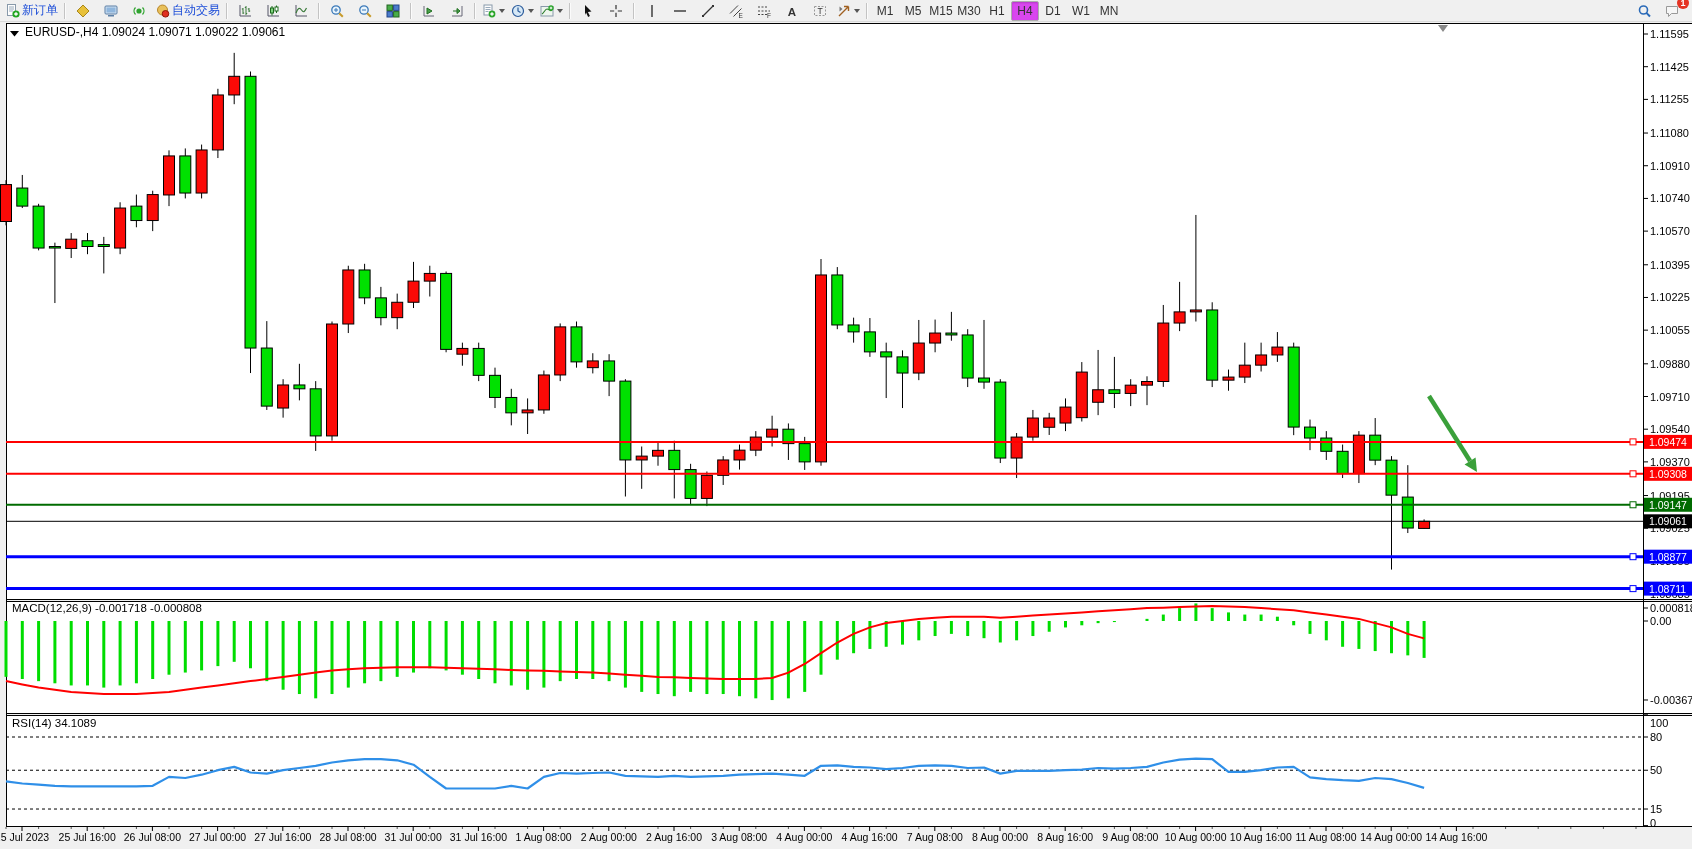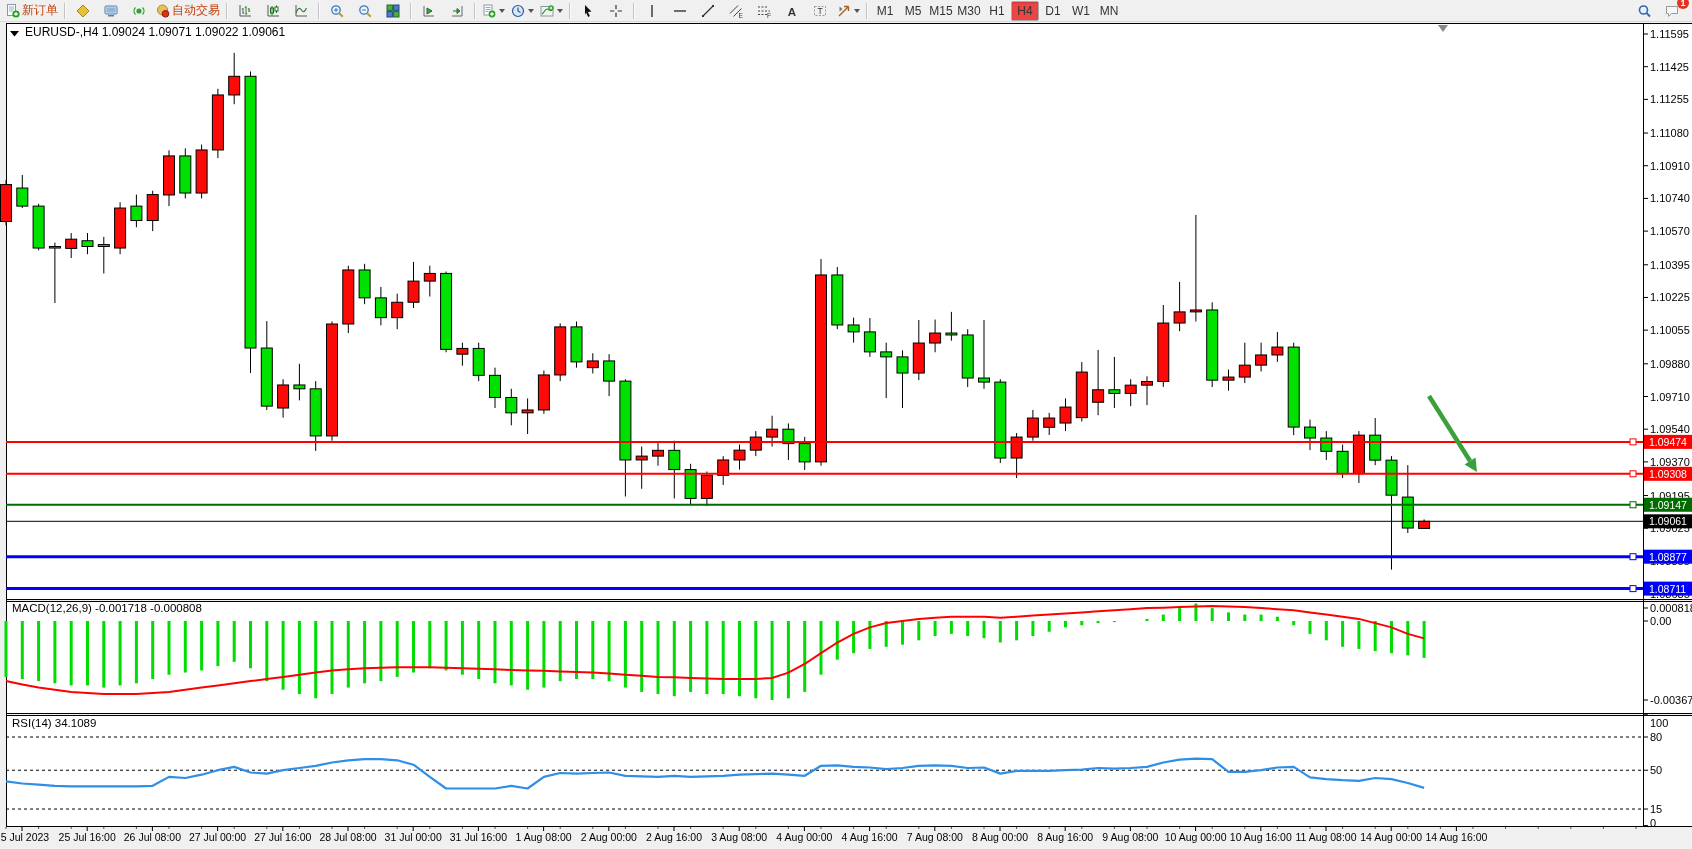--- a/index.html
+++ b/index.html
@@ -3,25 +3,25 @@
 <meta charset="utf-8">
 <style>
   html,body{margin:0;padding:0;background:#e8e8e8;font-family:"Liberation Sans",sans-serif;}
   .app{position:relative;width:1692px;height:849px;background:#f0f0f0;overflow:hidden;}
   
   .toolbar{position:absolute;left:0;top:0;width:1692px;height:22px;background:#f0f0f0;
            border-bottom:1px solid #d9d9d9;display:flex;align-items:center;padding-left:3px;box-sizing:border-box;z-index:5;}
   .tb-sep{width:1px;height:16px;background:#c3c3c3;border-right:1px solid #fbfbfb;margin:0 3px;flex:0 0 auto;}
   .tbtn{height:20px;min-width:22px;display:flex;align-items:center;justify-content:center;gap:2px;
         border:1px solid transparent;border-radius:2px;padding:0 2px;flex:0 0 auto;cursor:default;}
-  .tbtn .lbl{font-size:12px;color:#c2410c;white-space:nowrap;}
+  .tbtn .lbl{font-size:12px;color:#1d4ed8;white-space:nowrap;}
   .caret{width:0;height:0;border-left:3px solid transparent;border-right:3px solid transparent;border-top:4px solid #555;margin-left:1px;}
   .tf{font-size:12px;color:#333;min-width:26px;height:18px;display:flex;align-items:center;justify-content:center;
       border:1px solid transparent;border-radius:2px;flex:0 0 auto;}
-  .tf.active{background:#ef4444;border:1px solid #aeaeae;box-shadow:inset 0 1px 2px rgba(0,0,0,.18);}
+  .tf.active{background:#d946ef;border:1px solid #aeaeae;box-shadow:inset 0 1px 2px rgba(0,0,0,.18);}
   .tb-right{margin-left:auto;display:flex;align-items:center;margin-right:6px;}
   .badge{position:absolute;right:-4px;top:-4px;background:#e53323;color:#fff;font-size:9px;font-weight:bold;
          border-radius:50%;width:12px;height:12px;line-height:12px;text-align:center;}
   .chatwrap{position:relative;}
   
   .chart-area{position:absolute;left:0;top:0;width:1692px;height:849px;}
   svg text{font-family:"Liberation Sans",sans-serif;}
   .axis-t{font-size:11px;fill:#000;}
   .sym-t{font-size:12px;fill:#000;}
   .ind-t{font-size:11.5px;fill:#000;}

